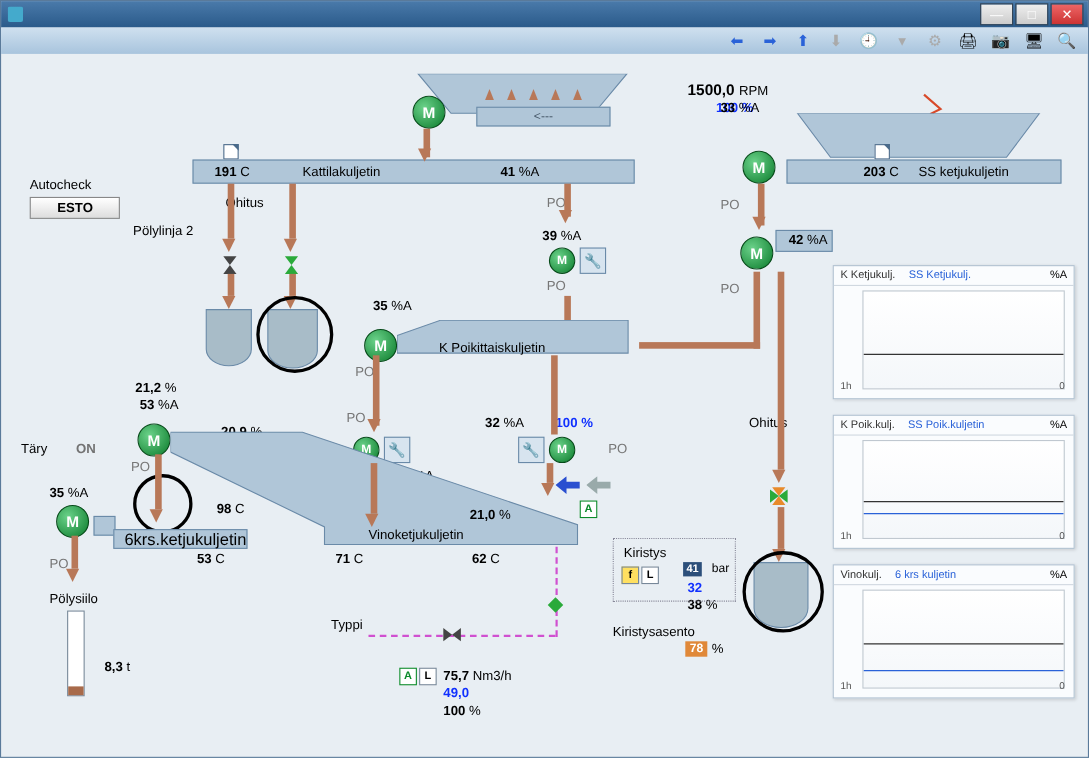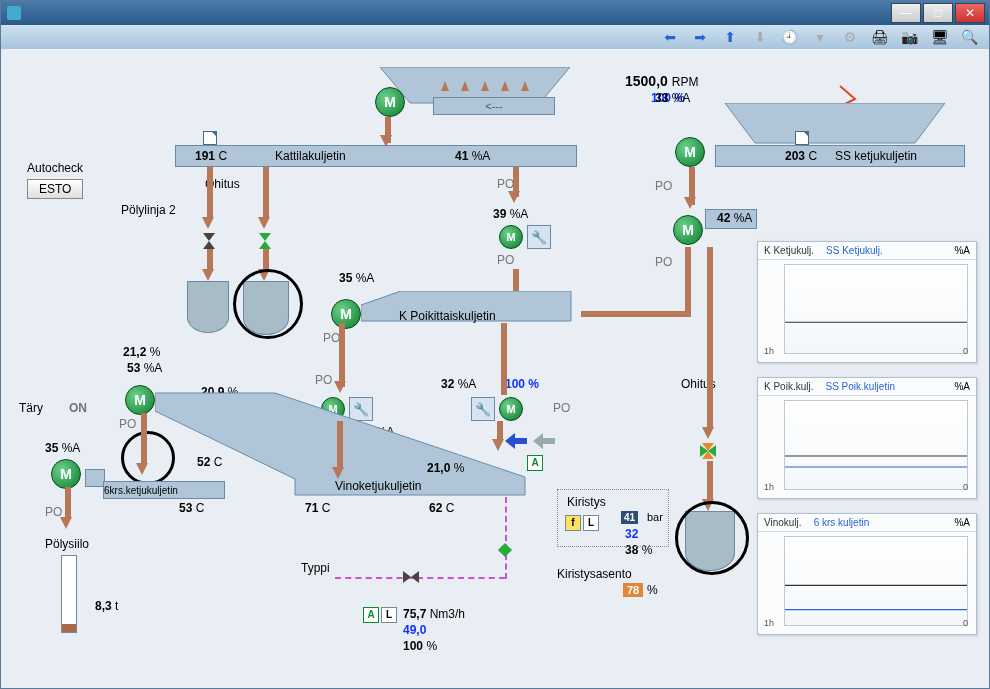--- a/index.html
+++ b/index.html
@@ -13,21 +13,21 @@
 .breadcrumb{color:#fff;font-weight:bold;background:#6a95bf;padding:2px 12px;border-radius:2px}
 .address{margin-left:120px;width:300px;height:18px;background:#fff;border:1px solid #789;font-size:12px;padding:0 4px;display:flex;align-items:center}
 .address .dd{margin-left:auto;font-size:9px;color:#456}
 .toolicons{margin-left:auto;display:flex;gap:8px;align-items:center}
 .ticon{width:22px;height:22px;display:flex;align-items:center;justify-content:center;font-size:14px;cursor:pointer}
 .canvas{position:absolute;left:4px;top:50px;right:4px;bottom:4px;background:#e8eef3}
 .lbl{position:absolute;font-size:12px;color:#000;white-space:nowrap}
 .lbl.dim{color:#777}
 .lbl.blue{color:#1030ff;font-weight:bold}
 .lbl.big{font-size:14px;font-weight:bold}
-.btn{position:absolute;font-size:12px;font-weight:normal;background:linear-gradient(#fff,#ddd);border:1px solid #888;padding:2px 11px}
+.btn{position:absolute;font-size:12px;font-weight:bold;background:linear-gradient(#fff,#ddd);border:1px solid #888;padding:2px 24px}
 .motor{position:absolute;width:28px;height:28px;border-radius:50%;background:radial-gradient(circle at 35% 35%,#6bd28a,#0a7a2a);border:1px solid #054a18;display:flex;align-items:center;justify-content:center;color:#fff;font-weight:bold;font-size:14px}
 .motor.sm{width:22px;height:22px;font-size:11px}
 .wrench{position:absolute;width:22px;height:22px;background:#d7e4ef;border:1px solid #6a8aa8;display:flex;align-items:center;justify-content:center;font-size:13px}
 .conv{position:absolute;background:#b0c6d8;border:1px solid #6a8aa8}
 .hopper{position:absolute}
 .trend{position:absolute;background:#fafcfe;border:1px solid #b0c0d0;box-shadow:1px 1px 3px rgba(0,0,0,.15)}
 .trend .hdr{display:flex;font-size:10px;padding:3px 6px;border-bottom:1px solid #d0d8e0}
 .trend .plot{position:absolute;left:26px;right:8px;top:22px;bottom:8px;border:1px solid #c0c8d0;background:linear-gradient(#fff,#f4f7fa)}
 .trend .yzero{position:absolute;right:8px;bottom:6px;font-size:9px;color:#555}
 .trend .xone{position:absolute;left:6px;bottom:6px;font-size:9px;color:#555}
@@ -210,23 +210,23 @@
 <div class="lbl" style="left:14px;top:350px">Täry</div>
 <div class="lbl" style="left:64px;top:350px;color:#737373;font-weight:bold">ON</div>
 
 <div class="lbl" style="left:40px;top:390px;font-weight:bold"><span>35</span> <span style="font-weight:normal">%A</span></div>
 <div class="motor" style="left:46px;top:408px">M</div>
 <div class="conv" style="left:80px;top:418px;width:18px;height:16px"></div>
 <div class="ring" style="left:116px;top:380px;width:48px;height:48px"></div>
 <div class="vline" style="left:136px;top:362px;height:50px"></div>
 <div class="arrow-down" style="left:131px;top:412px"></div>
 
-<div class="lbl" style="left:192px;top:404px;font-weight:bold"><span>52</span> <span style="font-weight:normal">C</span></div>
-
-<div class="conv" style="left:98px;top:430px;width:120px;height:16px;display:flex;align-items:center;justify-content:flex-start;font-size:10px">
+<div class="lbl" style="left:192px;top:404px;font-weight:bold"><span>98</span> <span style="font-weight:normal">C</span></div>
+
+<div class="conv" style="left:98px;top:430px;width:120px;height:16px;display:flex;align-items:center;justify-content:flex-end;font-size:15px">
         <span>6krs.ketjukuljetin</span>
       </div>
 <div class="lbl" style="left:174px;top:450px;font-weight:bold"><span>53</span> <span style="font-weight:normal">C</span></div>
 
 <div class="lbl dim" style="left:40px;top:454px">PO</div>
 <div class="vline" style="left:60px;top:436px;height:30px"></div>
 <div class="arrow-down" style="left:55px;top:466px"></div>
 <div class="lbl" style="left:40px;top:486px">Pölysiilo</div>
 <div class="tank" style="left:56px;top:504px">
         <div class="fill"></div>

